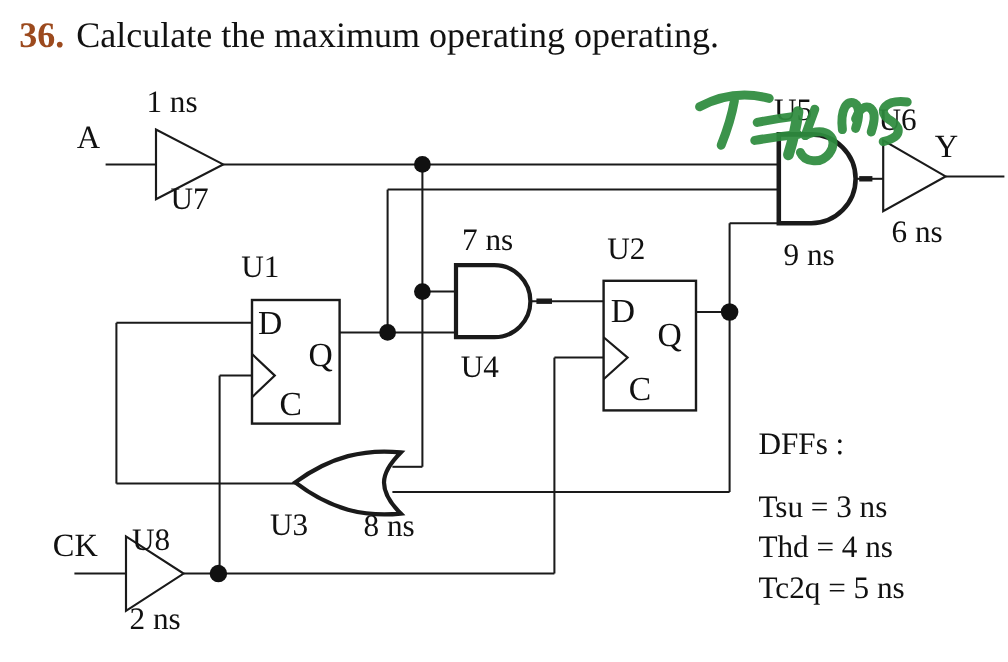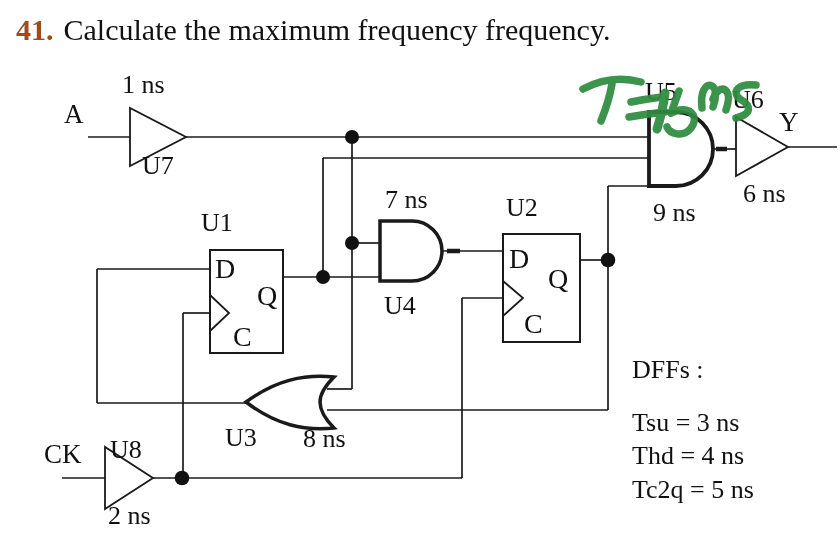--- a/index.html
+++ b/index.html
@@ -11,21 +11,21 @@
   .lbl{font-size:26px;}
   .pin{font-size:28px;}
   .big{font-size:27px;}
 </style>
 </head>
 <body>
 
 <div class="page">
 
   <div class="title">
-    <span class="num">41.</span><span>Calculate the maximum frequency frequency.</span>
+    <span class="num">36.</span><span>Calculate the maximum operating operating.</span>
   </div>
 
   <svg width="840" height="552" viewBox="0 0 840 552">
     <g stroke="#1a1a1a" stroke-width="1.7" fill="none">
 
       <path d="M88,137 H130"></path>
       <path d="M186,137 H649"></path>
       <path d="M352,137 V389"></path>
       <path d="M327,389 H352"></path>
       <path d="M352,243 H380"></path>

